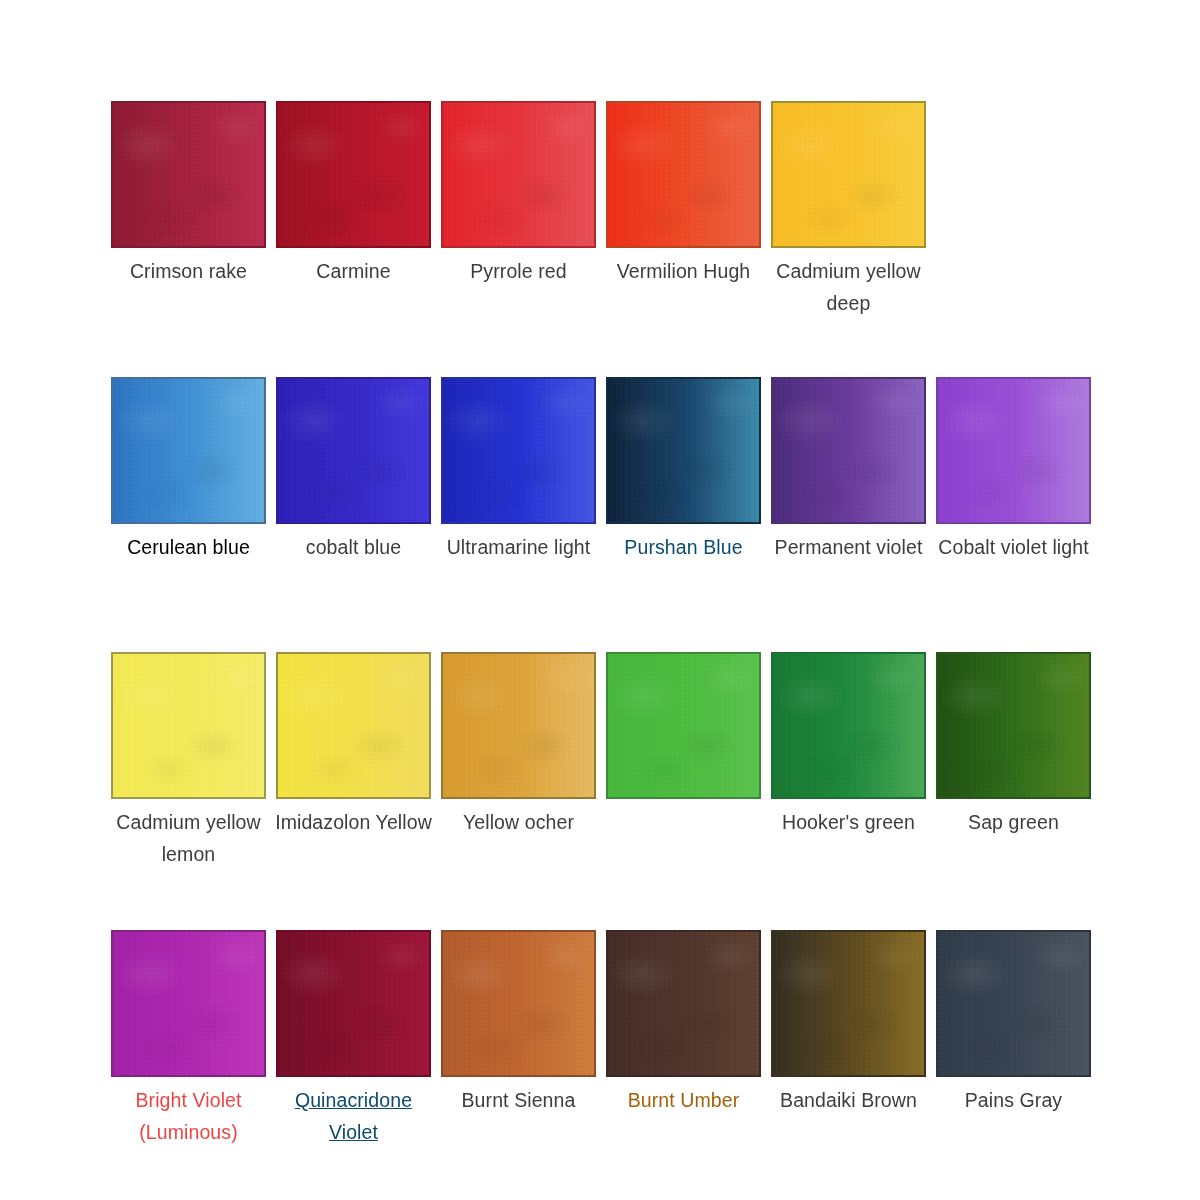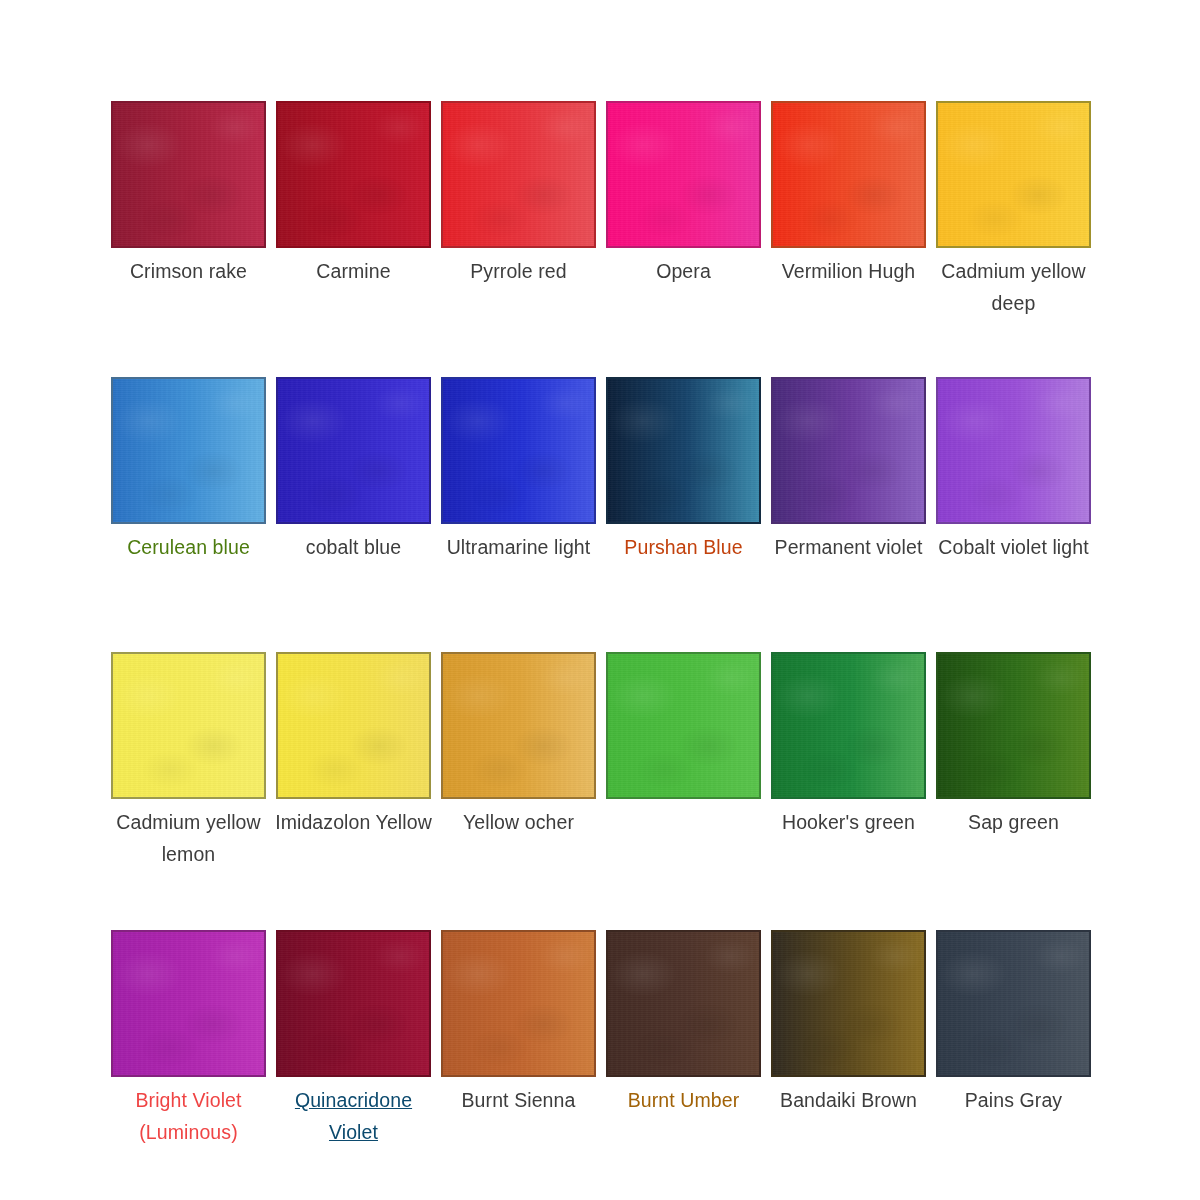--- a/index.html
+++ b/index.html
@@ -131,29 +131,20 @@
         <div class="swatch-chip">
           <div class="wash" style="background: linear-gradient(90deg, rgb(230, 32, 40) 0%, rgb(232, 51, 60) 52%, rgb(234, 79, 87) 100%);"></div>
           <div class="grain"></div>
           <div class="mottle"></div>
           <div class="edge" style="border-color: rgb(176, 38, 45);"></div>
         </div>
         <div class="swatch-label" style="color: rgb(61, 61, 61);">Pyrrole red</div>
       </div>
       <div class="swatch-cell">
         <div class="swatch-chip">
-          <div class="wash" style="background: linear-gradient(90deg, rgb(250, 12, 127) 0%, rgb(247, 27, 138) 52%, rgb(238, 50, 162) 100%);"></div>
-          <div class="grain"></div>
-          <div class="mottle"></div>
-          <div class="edge" style="border-color: rgb(189, 26, 112);"></div>
-        </div>
-        <div class="swatch-label" style="color: rgb(61, 61, 61);">Opera</div>
-      </div>
-      <div class="swatch-cell">
-        <div class="swatch-chip">
           <div class="wash" style="background: linear-gradient(90deg, rgb(241, 44, 21) 0%, rgb(240, 74, 38) 52%, rgb(238, 99, 64) 100%);"></div>
           <div class="grain"></div>
           <div class="mottle"></div>
           <div class="edge" style="border-color: rgb(184, 69, 31);"></div>
         </div>
         <div class="swatch-label" style="color: rgb(61, 61, 61);">Vermilion Hugh</div>
       </div>
       <div class="swatch-cell">
         <div class="swatch-chip">
           <div class="wash" style="background: linear-gradient(90deg, rgb(251, 190, 35) 0%, rgb(251, 197, 44) 52%, rgb(251, 208, 58) 100%);"></div>
@@ -166,21 +157,21 @@
     </div>
 
     <div class="swatch-row r1">
       <div class="swatch-cell">
         <div class="swatch-chip">
           <div class="wash" style="background: linear-gradient(90deg, rgb(42, 114, 196) 0%, rgb(63, 145, 214) 52%, rgb(100, 177, 228) 100%);"></div>
           <div class="grain"></div>
           <div class="mottle"></div>
           <div class="edge" style="border-color: rgb(71, 111, 147);"></div>
         </div>
-        <div class="swatch-label" style="color: #4d7c0f; text-align: center;">Cerulean blue</div>
+        <div class="swatch-label" style="color: #000000; text-align: center;">Cerulean blue</div>
       </div>
       <div class="swatch-cell">
         <div class="swatch-chip">
           <div class="wash" style="background: linear-gradient(90deg, rgb(42, 29, 184) 0%, rgb(52, 39, 201) 52%, rgb(66, 54, 221) 100%);"></div>
           <div class="grain"></div>
           <div class="mottle"></div>
           <div class="edge" style="border-color: rgb(42, 32, 144);"></div>
         </div>
         <div class="swatch-label" style="color: rgb(61, 61, 61);">cobalt blue</div>
       </div>
@@ -193,21 +184,21 @@
         </div>
         <div class="swatch-label" style="color: rgb(61, 61, 61);">Ultramarine light</div>
       </div>
       <div class="swatch-cell">
         <div class="swatch-chip">
           <div class="wash" style="background: linear-gradient(90deg, rgb(12, 31, 56) 0%, rgb(23, 68, 107) 52%, rgb(60, 140, 174) 100%);"></div>
           <div class="grain"></div>
           <div class="mottle"></div>
           <div class="edge" style="border-color: rgb(20, 44, 66);"></div>
         </div>
-        <div class="swatch-label" style="color: #c2410c;">Purshan Blue</div>
+        <div class="swatch-label" style="color: #0c4a6e;">Purshan Blue</div>
       </div>
       <div class="swatch-cell">
         <div class="swatch-chip">
           <div class="wash" style="background: linear-gradient(90deg, rgb(73, 42, 122) 0%, rgb(107, 58, 158) 52%, rgb(139, 99, 194) 100%);"></div>
           <div class="grain"></div>
           <div class="mottle"></div>
           <div class="edge" style="border-color: rgb(76, 46, 112);"></div>
         </div>
         <div class="swatch-label" style="color: rgb(61, 61, 61);">Permanent violet</div>
       </div>

